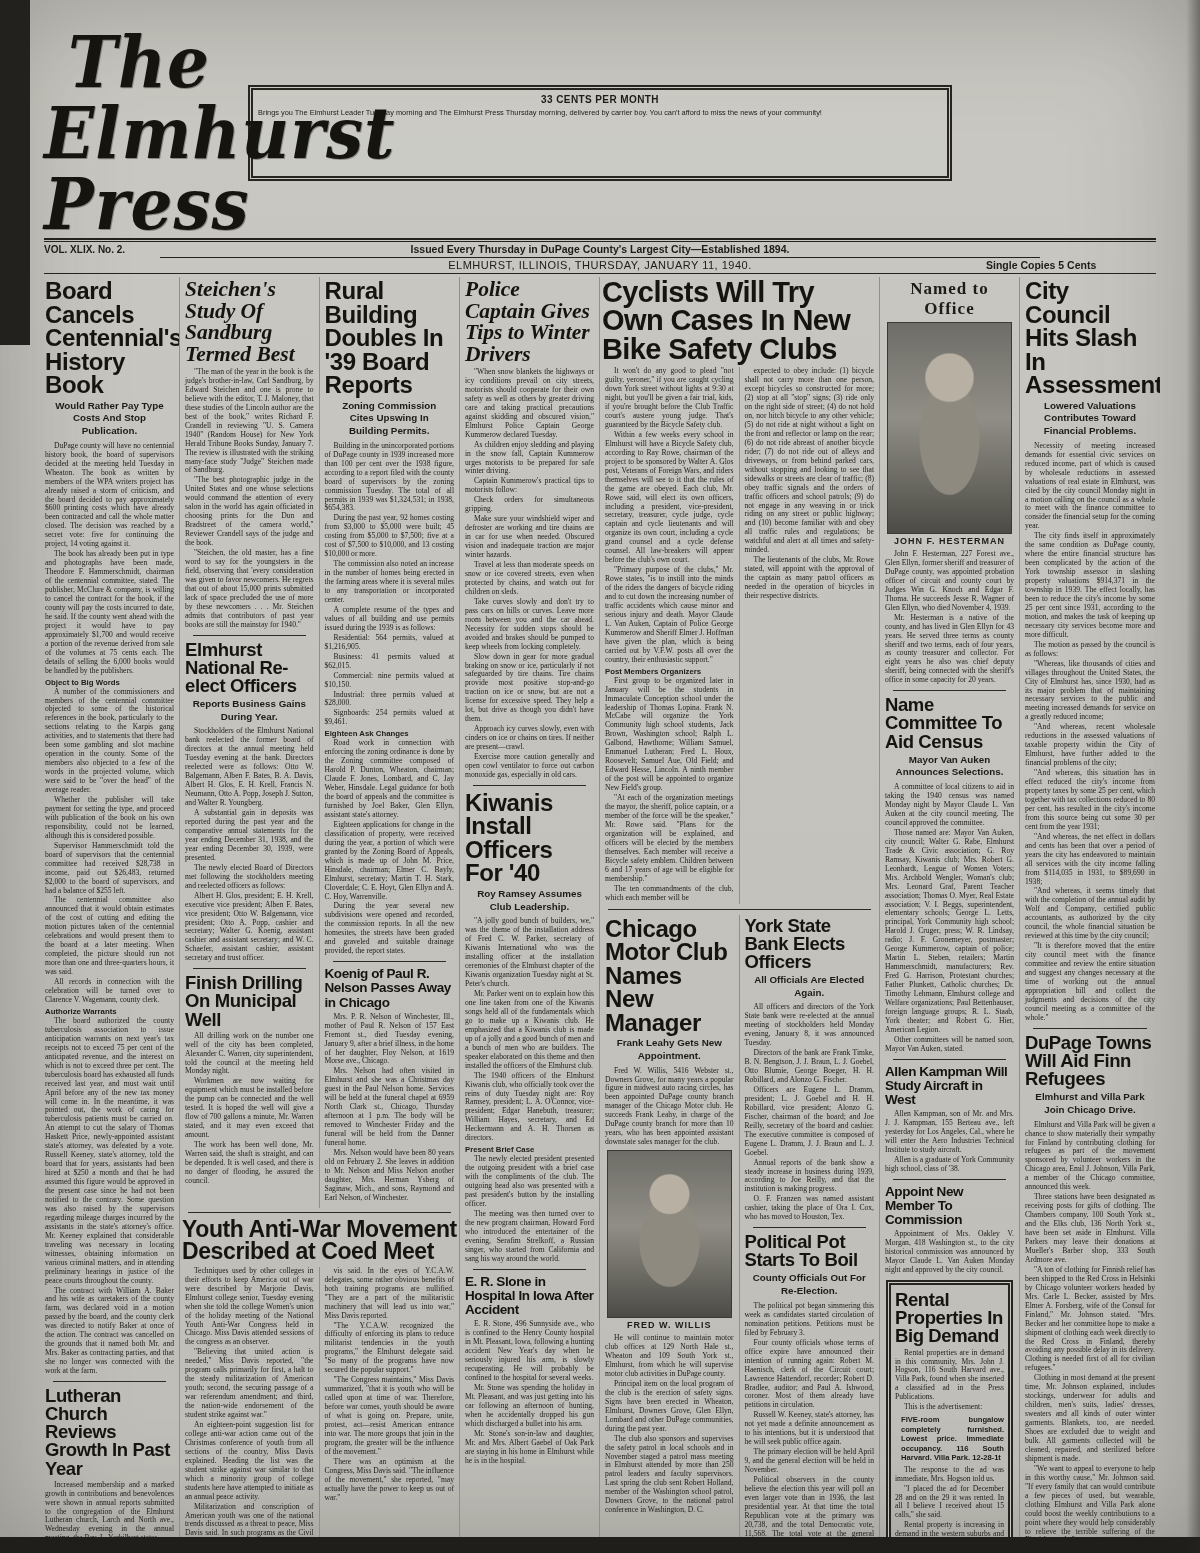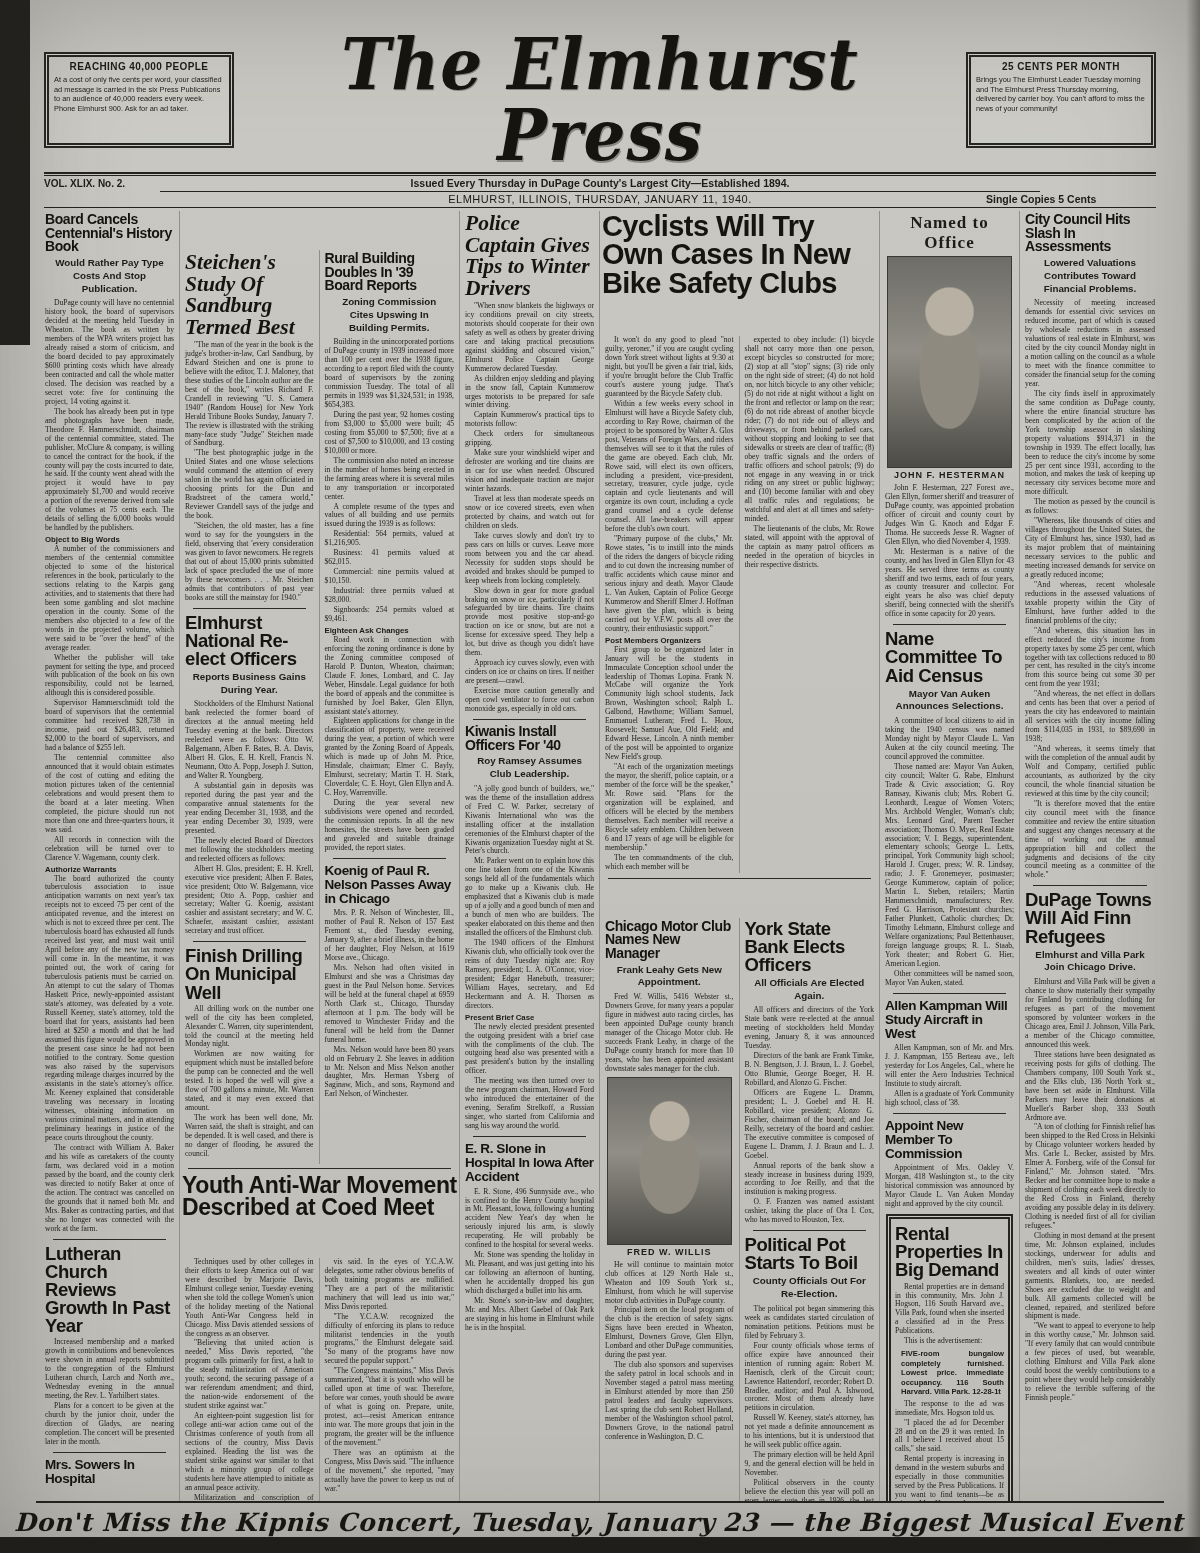--- a/index.html
+++ b/index.html
@@ -39,30 +39,30 @@
   .body-rule { border-top:1.5px solid #23221d; margin:0 44px 3px 44px; }
 
   
   .columns { display:grid; grid-template-columns:repeat(8,1fr); height:1290px;
     margin:0 40px; overflow:hidden; }
   .col { border-right:1px solid #908f88; padding:0 5px; overflow:hidden; height:100%; }
   .col:last-child { border-right:none; }
   .group { overflow:hidden; height:100%; }
   .g23 { grid-column:2/4; border-right:1px solid #908f88; }
   .g56 { grid-column:5/7; border-right:1px solid #908f88; }
-  .pair { display:grid; grid-template-columns:1fr 1fr;margin-top:39px; }
+  .pair { display:grid; grid-template-columns:1fr 1fr; }
   .pair > .subcol { border-right:1px solid #908f88; padding:0 5px; overflow:hidden; }
   .pair > .subcol:last-child { border-right:none; }
 
   .story { margin-bottom:5px; }
   .cut { border:none; border-top:1.5px solid #2b2a25; margin:4px 8px 5px 8px; }
 
   .head { font-family:"Liberation Sans", sans-serif; font-weight:bold; color:#15140f;
     line-height:.98; letter-spacing:-.4px; margin:2px 0 3px 0; }
-  .h-lg { font-size:14px; }
+  .h-lg { font-size:24px; }
   .h-md { font-size:18.5px; }
   .h-sm { font-size:13.5px; line-height:1.05; }
   .h-xl { font-size:29px; letter-spacing:-.6px; text-align:left; margin:1px 0 4px 2px; }
   .h-span { font-size:23px; margin:2px 0 4px 2px; }
   .h-ital { font-family:"Liberation Serif", serif; font-style:italic; font-weight:bold;
     font-size:21.5px; letter-spacing:0; line-height:1.0; }
   .deck { font-family:"Liberation Sans", sans-serif; font-weight:bold; font-size:9.8px;
     line-height:1.3; text-align:center; margin:2px 6px 4px 6px; }
   .body { text-align:justify; }
   .body p.para { font-size:7.6px; line-height:1.18; text-indent:9px; margin-bottom:1px; }
@@ -96,27 +96,23 @@
     font-size:25px; letter-spacing:.5px; padding:5px 10px 2px 10px; color:#17160f;
     transform:skewX(-4deg); }
 </style>
 </head>
 <body>
 
 <div class="page">
   <div class="scan-edge-left"></div>
 
   <header class="masthead">
-    <div class="ear">
-      <div class="ear-title">REACHING 40,000 PEOPLE</div>
-      <div class="ear-body">At a cost of only five cents per word, your classified ad message is carried in the six Press Publications to an audience of 40,000 readers every week. Phone Elmhurst 900. Ask for an ad taker.</div>
-    </div>
     <h1 class="nameplate">The Elmhurst Press</h1>
     <div class="ear">
-      <div class="ear-title">25 CENTS PER MONTH</div>
+      <div class="ear-title">33 CENTS PER MONTH</div>
       <div class="ear-body">Brings you The Elmhurst Leader Tuesday morning and The Elmhurst Press Thursday morning, delivered by carrier boy. You can't afford to miss the news of your community!</div>
     </div>
   </header>
 
   <div class="mast-rule"></div>
   <div class="tag-row">
     <div class="vol">VOL. XLIX.  No. 2.</div>
     <div class="tagline">Issued Every Thursday in DuPage County's Largest City—Established 1894.</div>
     <div></div>
   </div>

